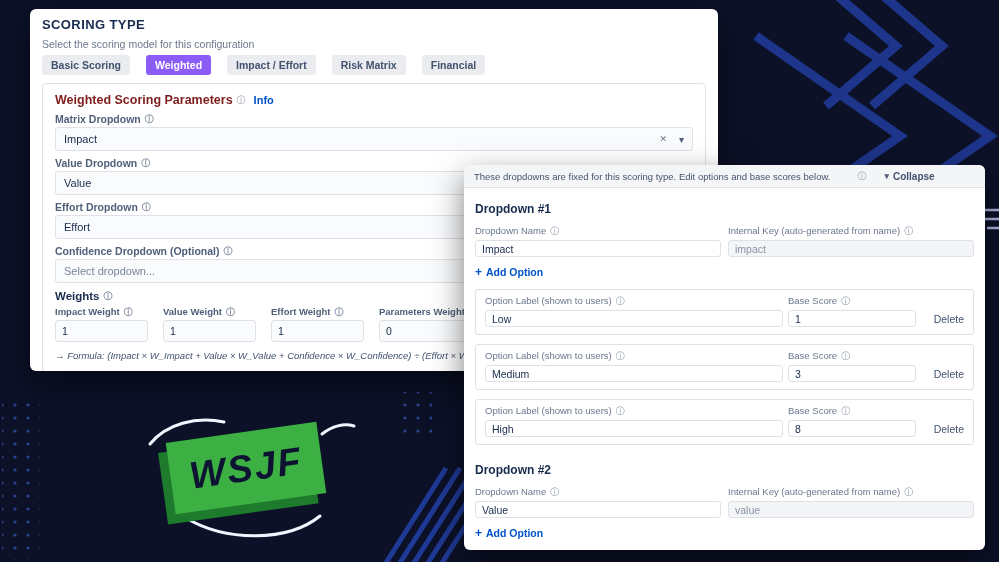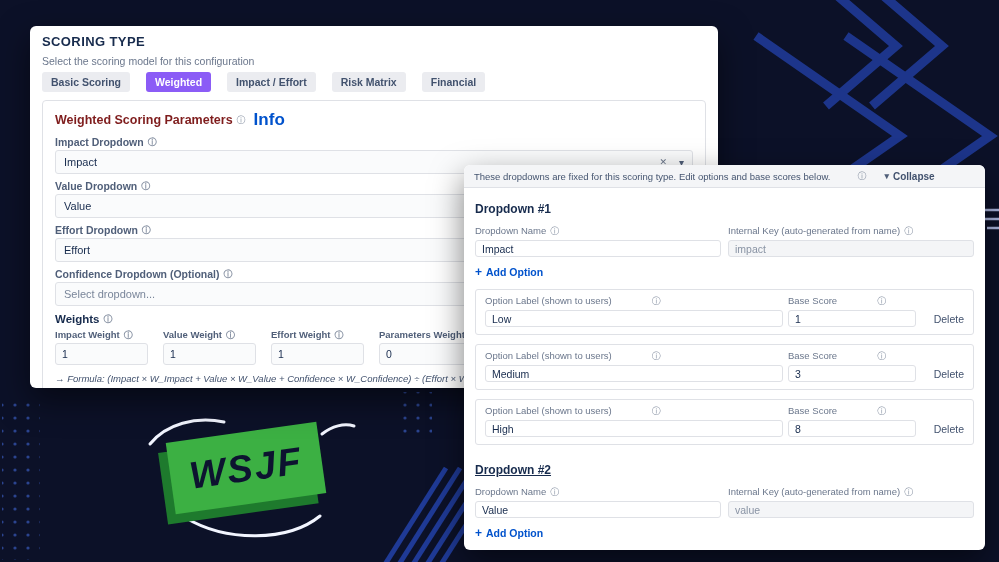--- a/index.html
+++ b/index.html
@@ -6,35 +6,35 @@
   html,body{width:999px;height:562px;}
   body{background:#0C1128;}
   .stage{position:relative;width:999px;height:562px;overflow:hidden;background:#0C1128;}
   .bg{position:absolute;left:0;top:0;z-index:0;}
   .wsjf-card{position:absolute;left:170px;top:432px;width:152px;height:72px;background:#3CB043;
     transform:rotate(-8deg);display:flex;align-items:center;justify-content:center;
     box-shadow:-9px 9px 0 #1E7A2D;z-index:0;}
   .wsjf-card span{font-style:italic;font-weight:800;font-size:38px;color:#0D1330;letter-spacing:2px;}
 
   .panel{position:absolute;background:#fff;border-radius:6px;box-shadow:0 12px 32px rgba(0,0,0,.5);}
-  .main-panel{left:30px;top:26px;width:688px;height:362px;z-index:1;padding:8px 12px 12px;overflow:hidden;}
+  .main-panel{left:30px;top:9px;width:688px;height:362px;z-index:1;padding:8px 12px 12px;overflow:hidden;}
   .overlay-panel{left:464px;top:165px;width:521px;height:385px;z-index:2;overflow:hidden;}
 
   .panel-title{font-size:13px;font-weight:700;color:#172B4D;letter-spacing:.4px;}
   .subtitle{margin-top:6px;font-size:10.5px;color:#6B778C;}
   .tabs{display:flex;gap:16px;margin-top:5px;}
   .tab{border:none;border-radius:3px;background:#EBECF0;color:#42526E;font-size:10.5px;font-weight:600;
     padding:4px 9px;cursor:pointer;line-height:12px;}
   .tab.active{background:#8b5cf6;color:#fff;}
 
   .section{margin-top:8px;border:1px solid #DFE1E6;border-radius:4px;padding:9px 12px 11px;}
   .section-head{display:flex;align-items:center;}
   .section-head h2{font-size:12.5px;font-weight:700;color:#7f1d1d;}
   .info-icon{color:#8993A4;font-size:9px;margin-left:4px;line-height:1;}
-  .info-link{color:#0052CC;font-size:17px;margin-left:8px;font-weight:600;text-decoration:none;cursor:pointer;}
+  .info-link{color:#0052CC;font-size:11px;margin-left:8px;font-weight:600;text-decoration:none;cursor:pointer;}
 
   .fgroup{margin-top:6px;}
   .flabel{display:flex;align-items:center;font-size:10.5px;font-weight:600;color:#505F79;margin-bottom:2px;line-height:12px;}
   .select{display:flex;align-items:center;height:24px;border:1px solid #DFE1E6;background:#FAFBFC;
     border-radius:3px;padding:0 8px;font-size:11px;color:#172B4D;cursor:pointer;}
   .sel-value{flex:1;}
   .placeholder{color:#7A869A;}
   .sel-clear{color:#6B778C;font-size:9px;margin-right:12px;cursor:pointer;}
   .sel-chev{color:#505F79;font-size:10px;cursor:pointer;}
 
@@ -48,33 +48,33 @@
 
   .banner{height:23px;display:flex;align-items:center;gap:18px;padding:0 10px;background:#F4F5F7;
     border-bottom:1px solid #DFE1E6;border-radius:6px 6px 0 0;}
   .banner-left{display:flex;align-items:center;font-size:9.5px;color:#44546F;gap:23px;}
   .collapse-btn{display:inline-flex;align-items:center;gap:4px;background:none;border:none;color:#42526E;
     font-size:10px;font-weight:600;cursor:pointer;}
   .collapse-btn .chev{font-size:9px;color:#505F79;}
 
   .panel-body{padding:10px 11px;}
   .dd-heading{font-size:12px;font-weight:700;color:#172B4D;margin:4px 0 9px;}
-  .dd-heading.dd2{margin-top:18px;text-decoration:underline;}
+  .dd-heading.dd2{margin-top:18px;}
   .kv-labels{display:grid;grid-template-columns:1fr 1fr;gap:7px;font-size:9.5px;color:#6B778C;margin-bottom:3px;}
   .kv-labels .flabel{font-size:9.5px;font-weight:400;color:#6B778C;margin-bottom:0;}
   .kv-inputs{display:grid;grid-template-columns:1fr 1fr;gap:7px;}
   .txt{height:17px;border:1px solid #DFE1E6;border-radius:3px;font-size:10.5px;padding:0 6px;color:#172B4D;background:#fff;width:100%;}
   .txt:disabled{background:#F4F5F7;color:#8993A4;}
   .add-option{display:inline-flex;align-items:center;gap:4px;margin-top:9px;background:none;border:none;
     color:#0052CC;font-size:10.5px;font-weight:700;cursor:pointer;}
   .plus{font-size:12px;font-weight:700;line-height:1;}
   .opt-card{border:1px solid #DFE1E6;border-radius:3px;margin-top:9px;padding:5px 9px 7px;}
   .opt-heads,.opt-fields{display:grid;grid-template-columns:298px 128px 1fr;column-gap:5px;align-items:center;}
   .opt-heads{font-size:9.5px;color:#6B778C;margin-bottom:3px;}
-  .opt-heads .flabel{font-size:9.5px;font-weight:400;color:#6B778C;margin-bottom:0;gap:36px;}
+  .opt-heads .flabel{font-size:9.5px;font-weight:400;color:#6B778C;margin-bottom:0;}
   .delete-btn{justify-self:end;background:none;border:none;color:#42526E;font-size:10.5px;cursor:pointer;}
 </style>
 </head>
 <body>
 
 <div class="stage">
 
   <svg class="bg" width="999" height="562" viewBox="0 0 999 562">
     <defs>
       <pattern id="dots" width="13" height="13" patternUnits="userSpaceOnUse">
@@ -126,21 +126,21 @@
 
     <div class="section">
       <div class="section-head">
         <h2>Weighted Scoring Parameters</h2>
         <span class="info-icon">ⓘ</span>
         <a class="info-link">Info</a>
       </div>
 
       <div class="fgroup">
         <div class="flabel">
-          <span>Impact Dropdown</span>
+          <span>Matrix Dropdown</span>
           <span class="info-icon">ⓘ</span>
         </div>
         <div class="select">
           <span class="sel-value">Impact</span>
           <span class="sel-clear">✕</span>
           <span class="sel-chev">▾</span>
         </div>
       </div>
 
       <div class="fgroup">

